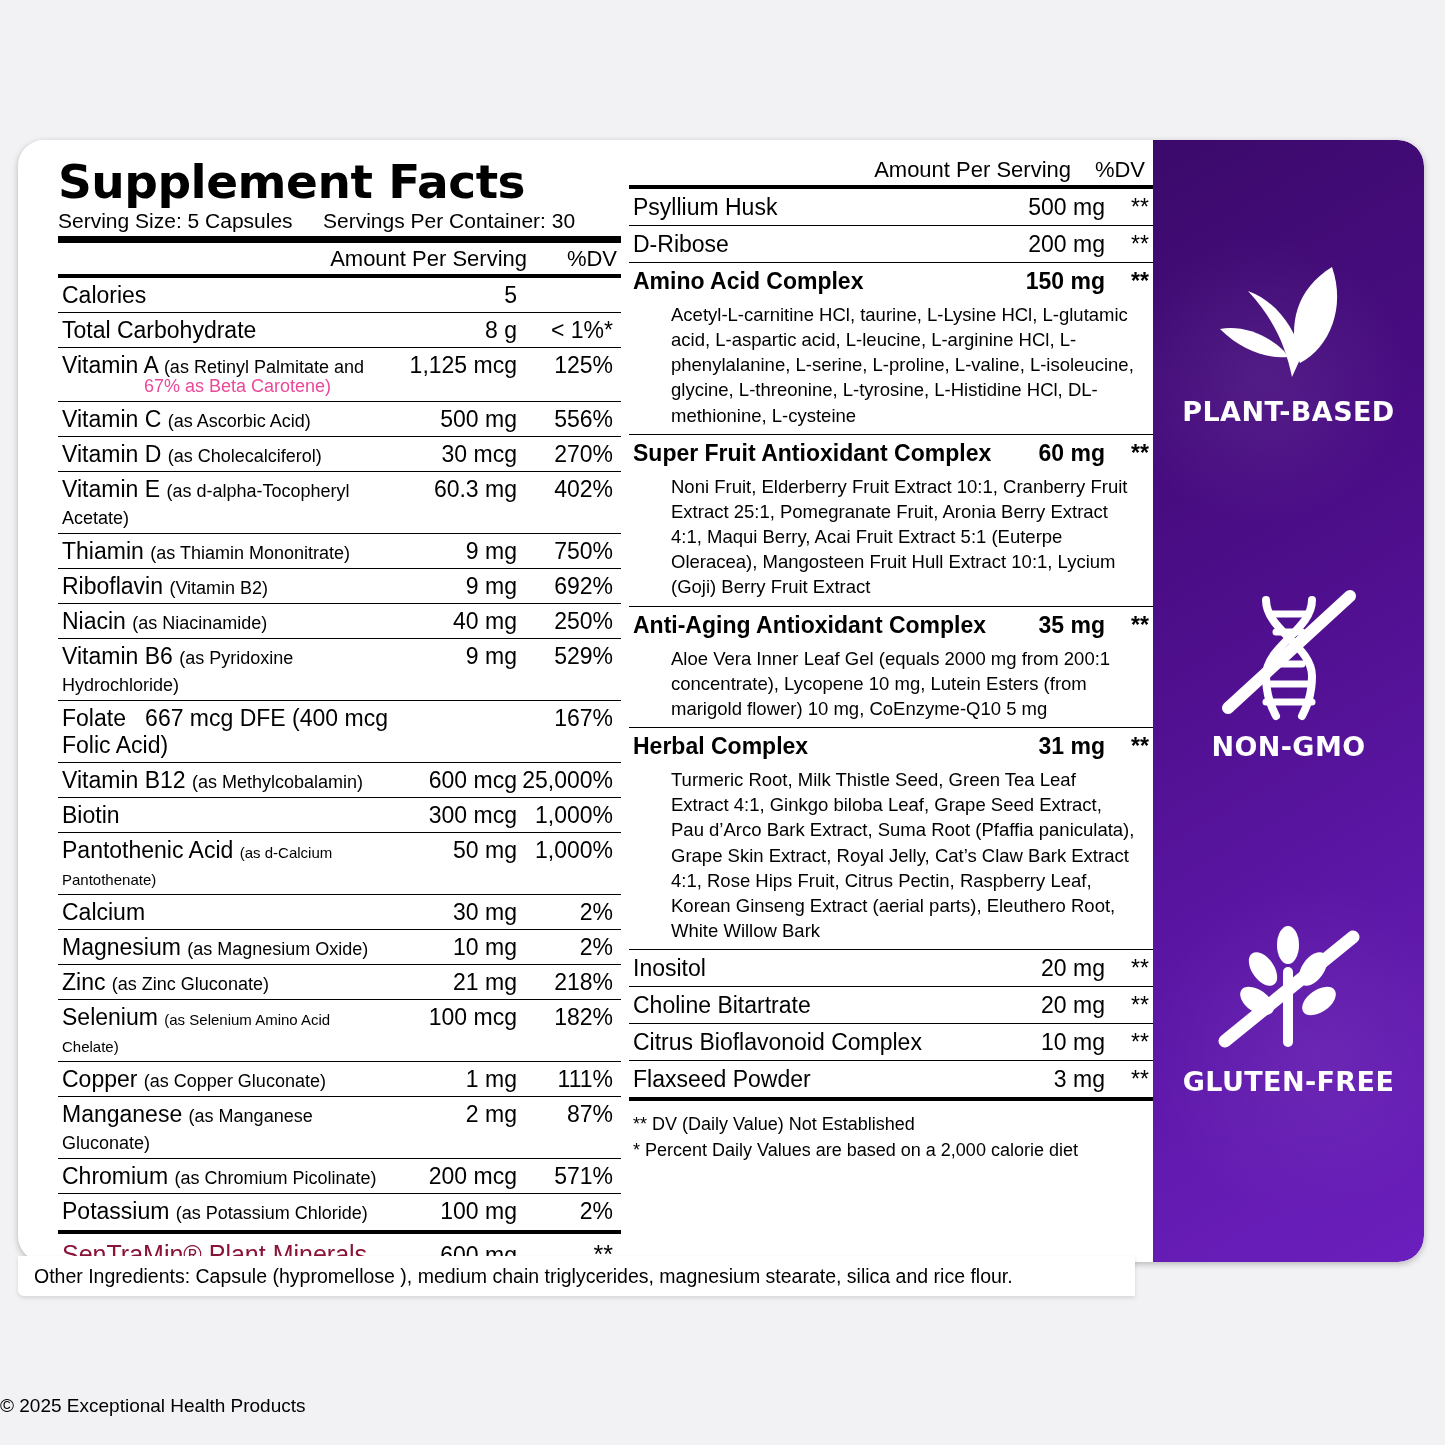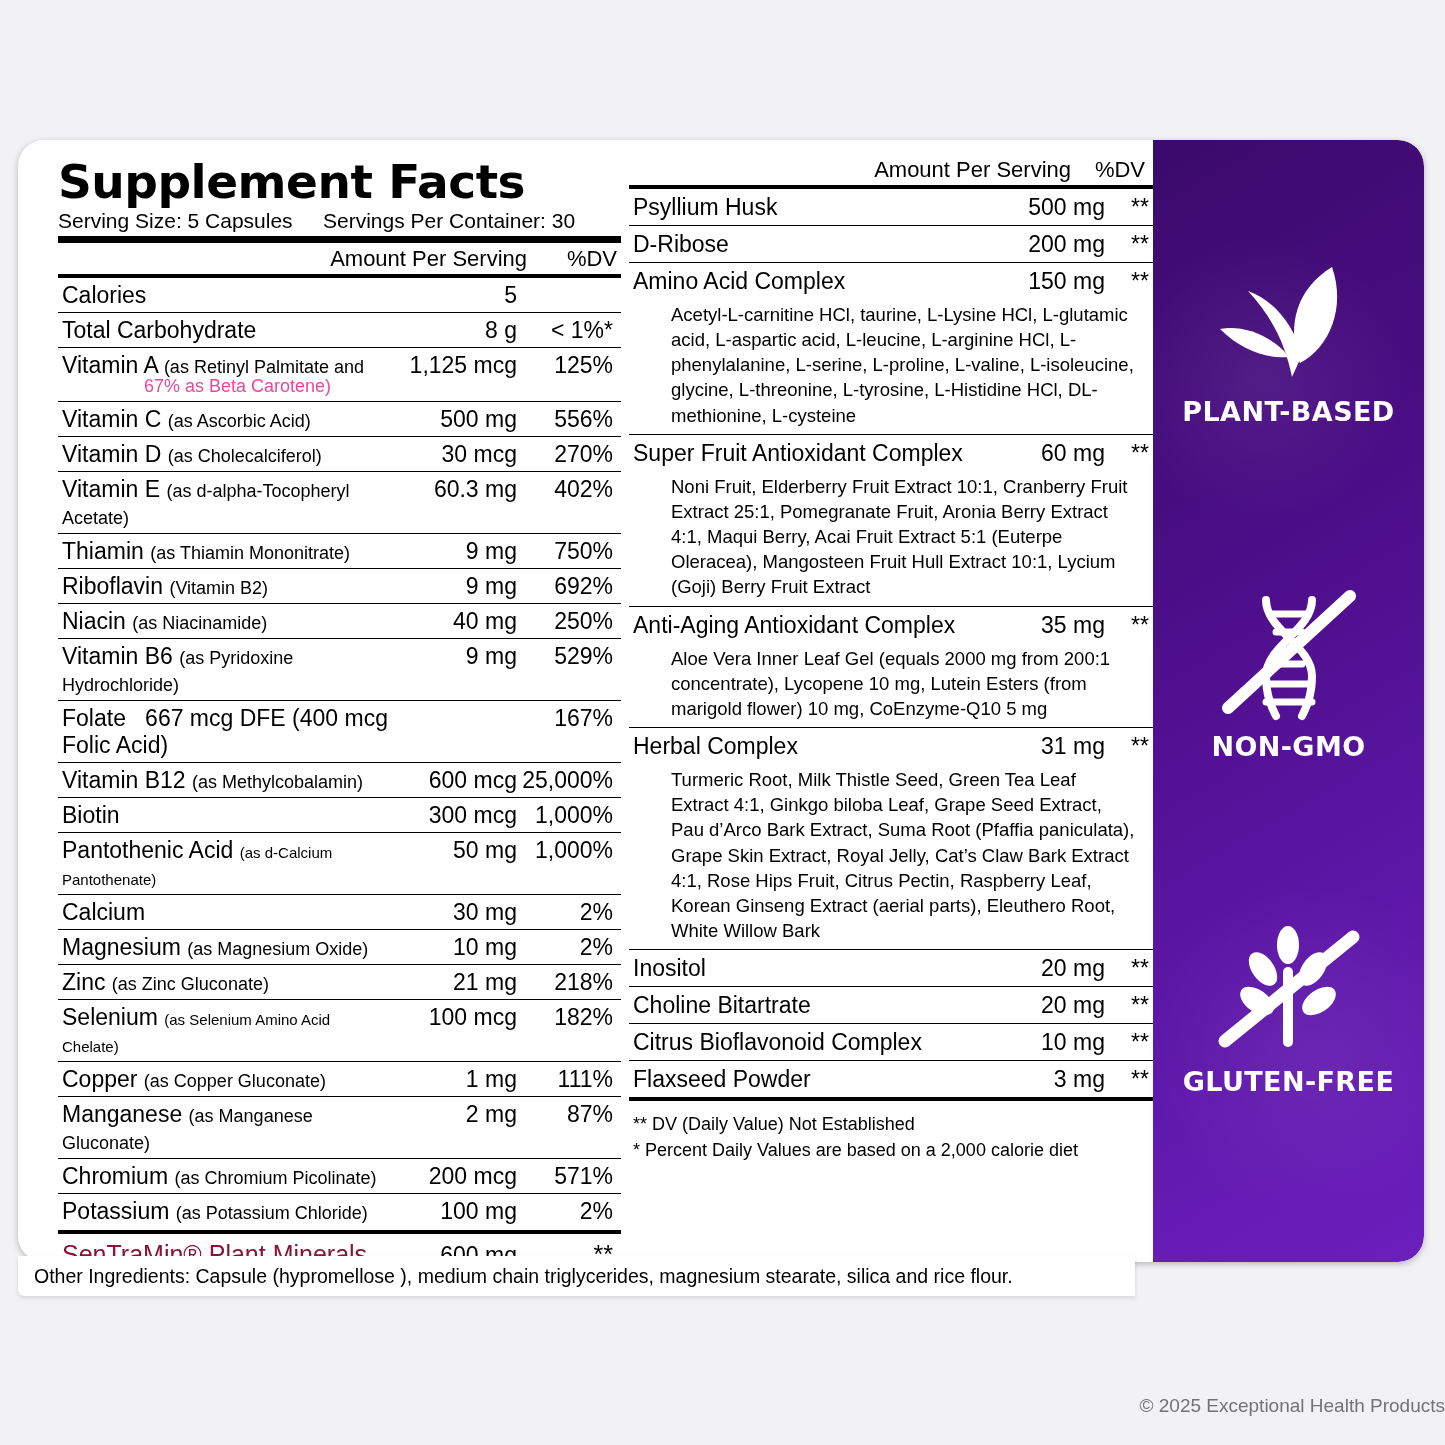--- a/index.html
+++ b/index.html
@@ -139,21 +139,21 @@
     display: flex;
     align-items: baseline;
     font-size: 23px;
     color: #000;
     padding: 5px 0 4px 0;
     border-bottom: 1.5px solid #000;
   }
   .rrow .nm { flex: 1; padding-left: 4px; }
   .rrow .amt { width: 118px; text-align: right; white-space: nowrap; }
   .rrow .dv { width: 44px; text-align: right; padding-right: 4px; }
-  .rrow.no-border { border-bottom: none; }
+  .rrow.no-border { border-bottom: none; font-weight: bold; }
   .blurb {
     font-size: 18.5px;
     line-height: 1.36;
     color: #000;
     padding: 3px 18px 6px 42px;
     border-bottom: 1.5px solid #000;
   }
   .footnotes {
     font-size: 18px;
     color: #000;
@@ -200,23 +200,23 @@
     margin-top: 6px;
   }
   #badge-plant { top: 110px; }
   #badge-gmo { top: 445px; }
   #badge-gluten { top: 780px; }
 
   #copyright {
     position: absolute;
     left: 0; right: 0;
     top: 1395px;
-    text-align: right;
+    text-align: left;
     font-size: 19px;
-    color: #737373;
+    color: #000000;
   }
 </style>
 </head>
 <body>
 
 <div id="label-card">
 
   <div class="facts-col col-left">
     <h1 class="sf-title">Supplement Facts</h1>
     <div class="serving-row">

